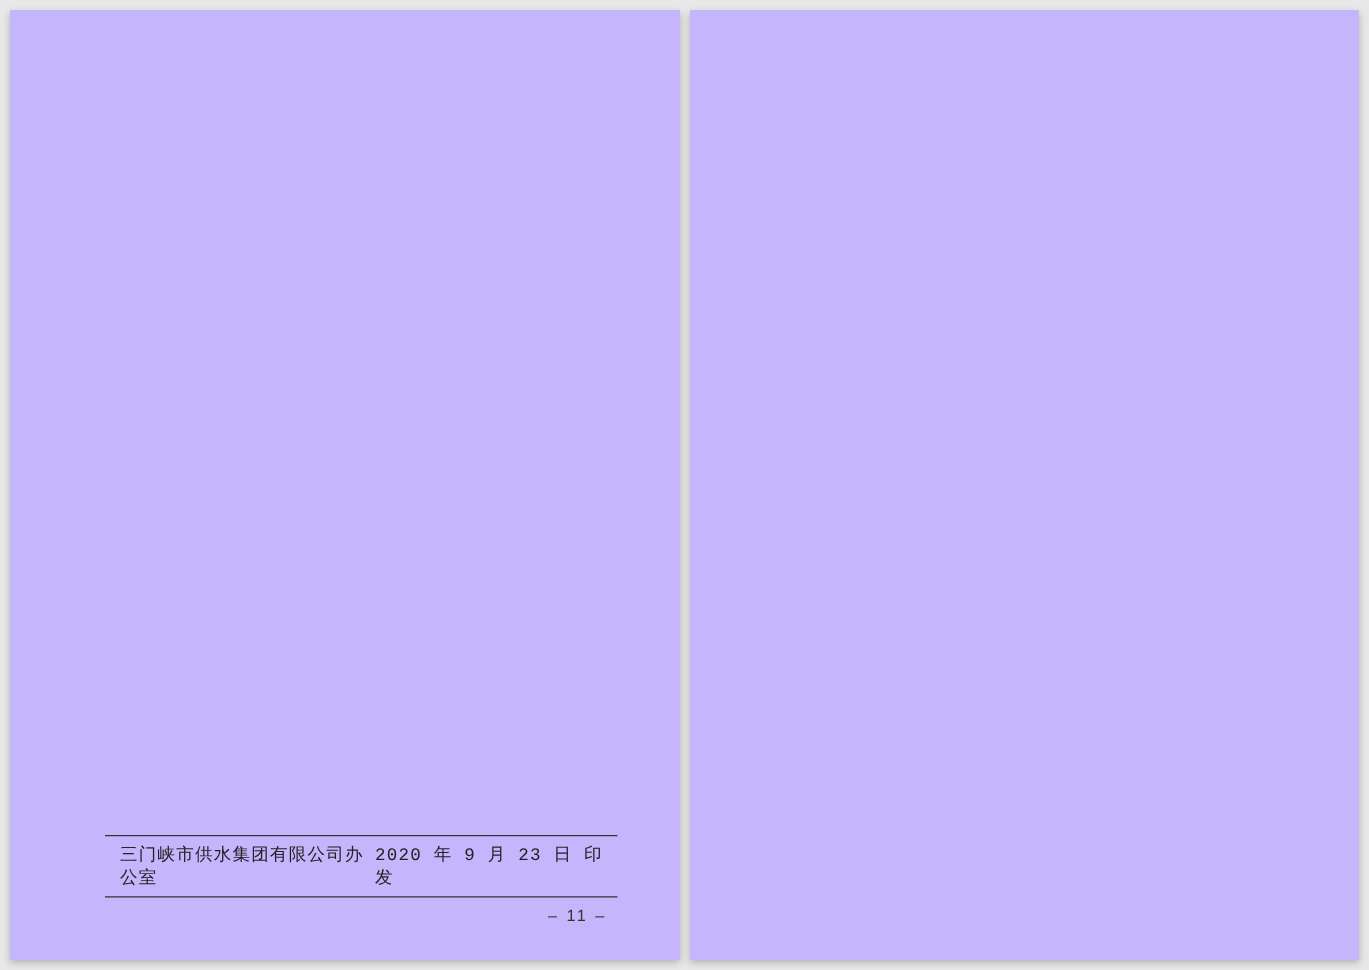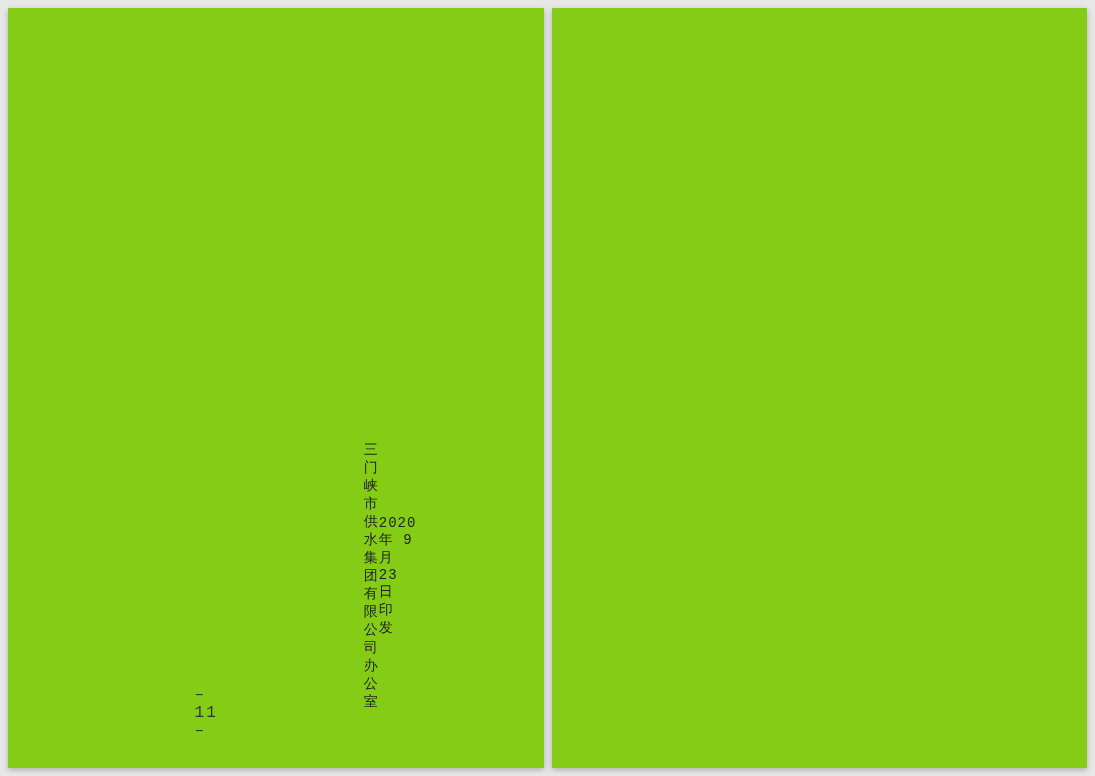--- a/index.html
+++ b/index.html
@@ -17,24 +17,23 @@
     .spread {
       display: flex;
       width: 100%;
       height: 100%;
       background: #e8e8e8;
       padding: 8px;
       gap: 8px;
     }
     .page {
       flex: 1;
-      background: #84cc16;
+      background: #c4b5fd;
       box-shadow: 0 2px 6px rgba(0,0,0,0.25);
       position: relative;
-      align-items: center;
     }
     .page-left {
       display: flex;
       flex-direction: column;
     }
     .page-content {
       flex: 1;
       position: relative;
     }
     .footer-block {
@@ -63,24 +62,24 @@
       font-family: Liberation Mono, monospace;
     }
     .bottom-rule {
       border-top: 1px solid #333;
       margin-top: 2px;
     }
     .page-number {
       position: absolute;
       bottom: 28px;
       right: 58px;
-      font-size: 16px;
+      font-size: 13px;
       color: #333;
       letter-spacing: 2px;
-      font-family: Liberation Mono, monospace;
+      font-family: Liberation Sans, sans-serif;
     }
     .page-right {
       
     }
   </style>
 </head>
 <body>
 
 <div class="spread">
   <div class="page page-left">

